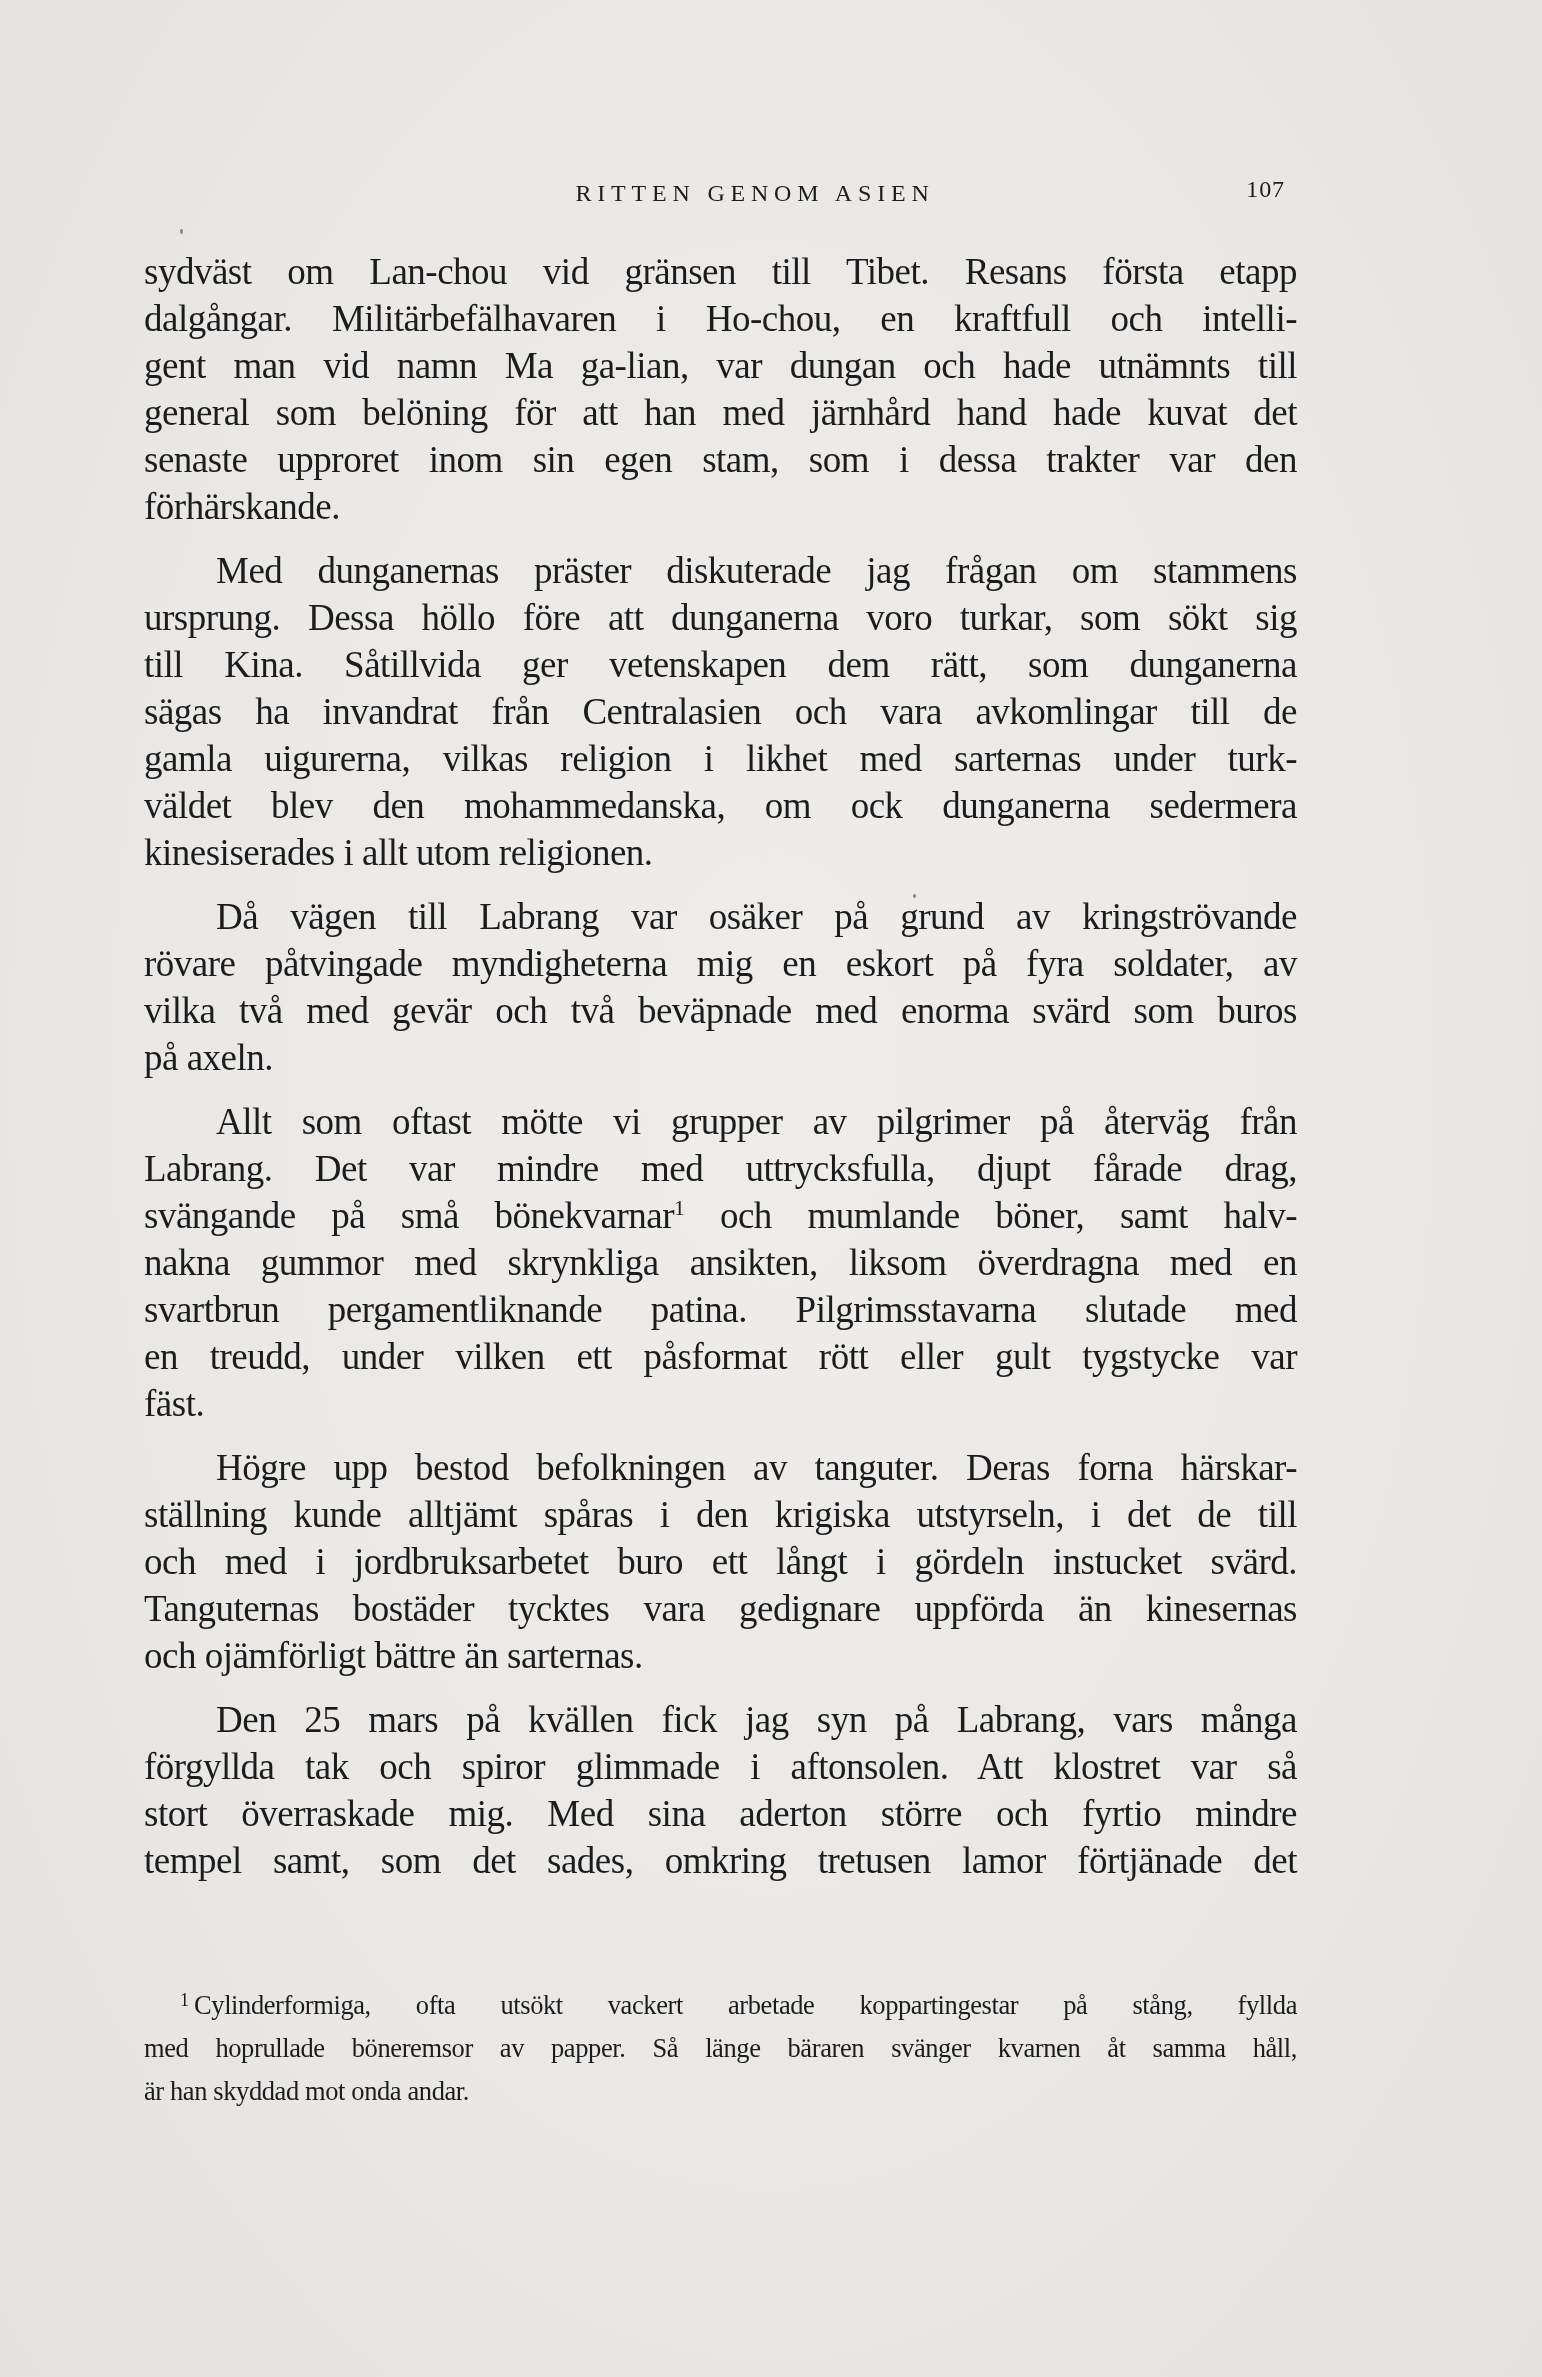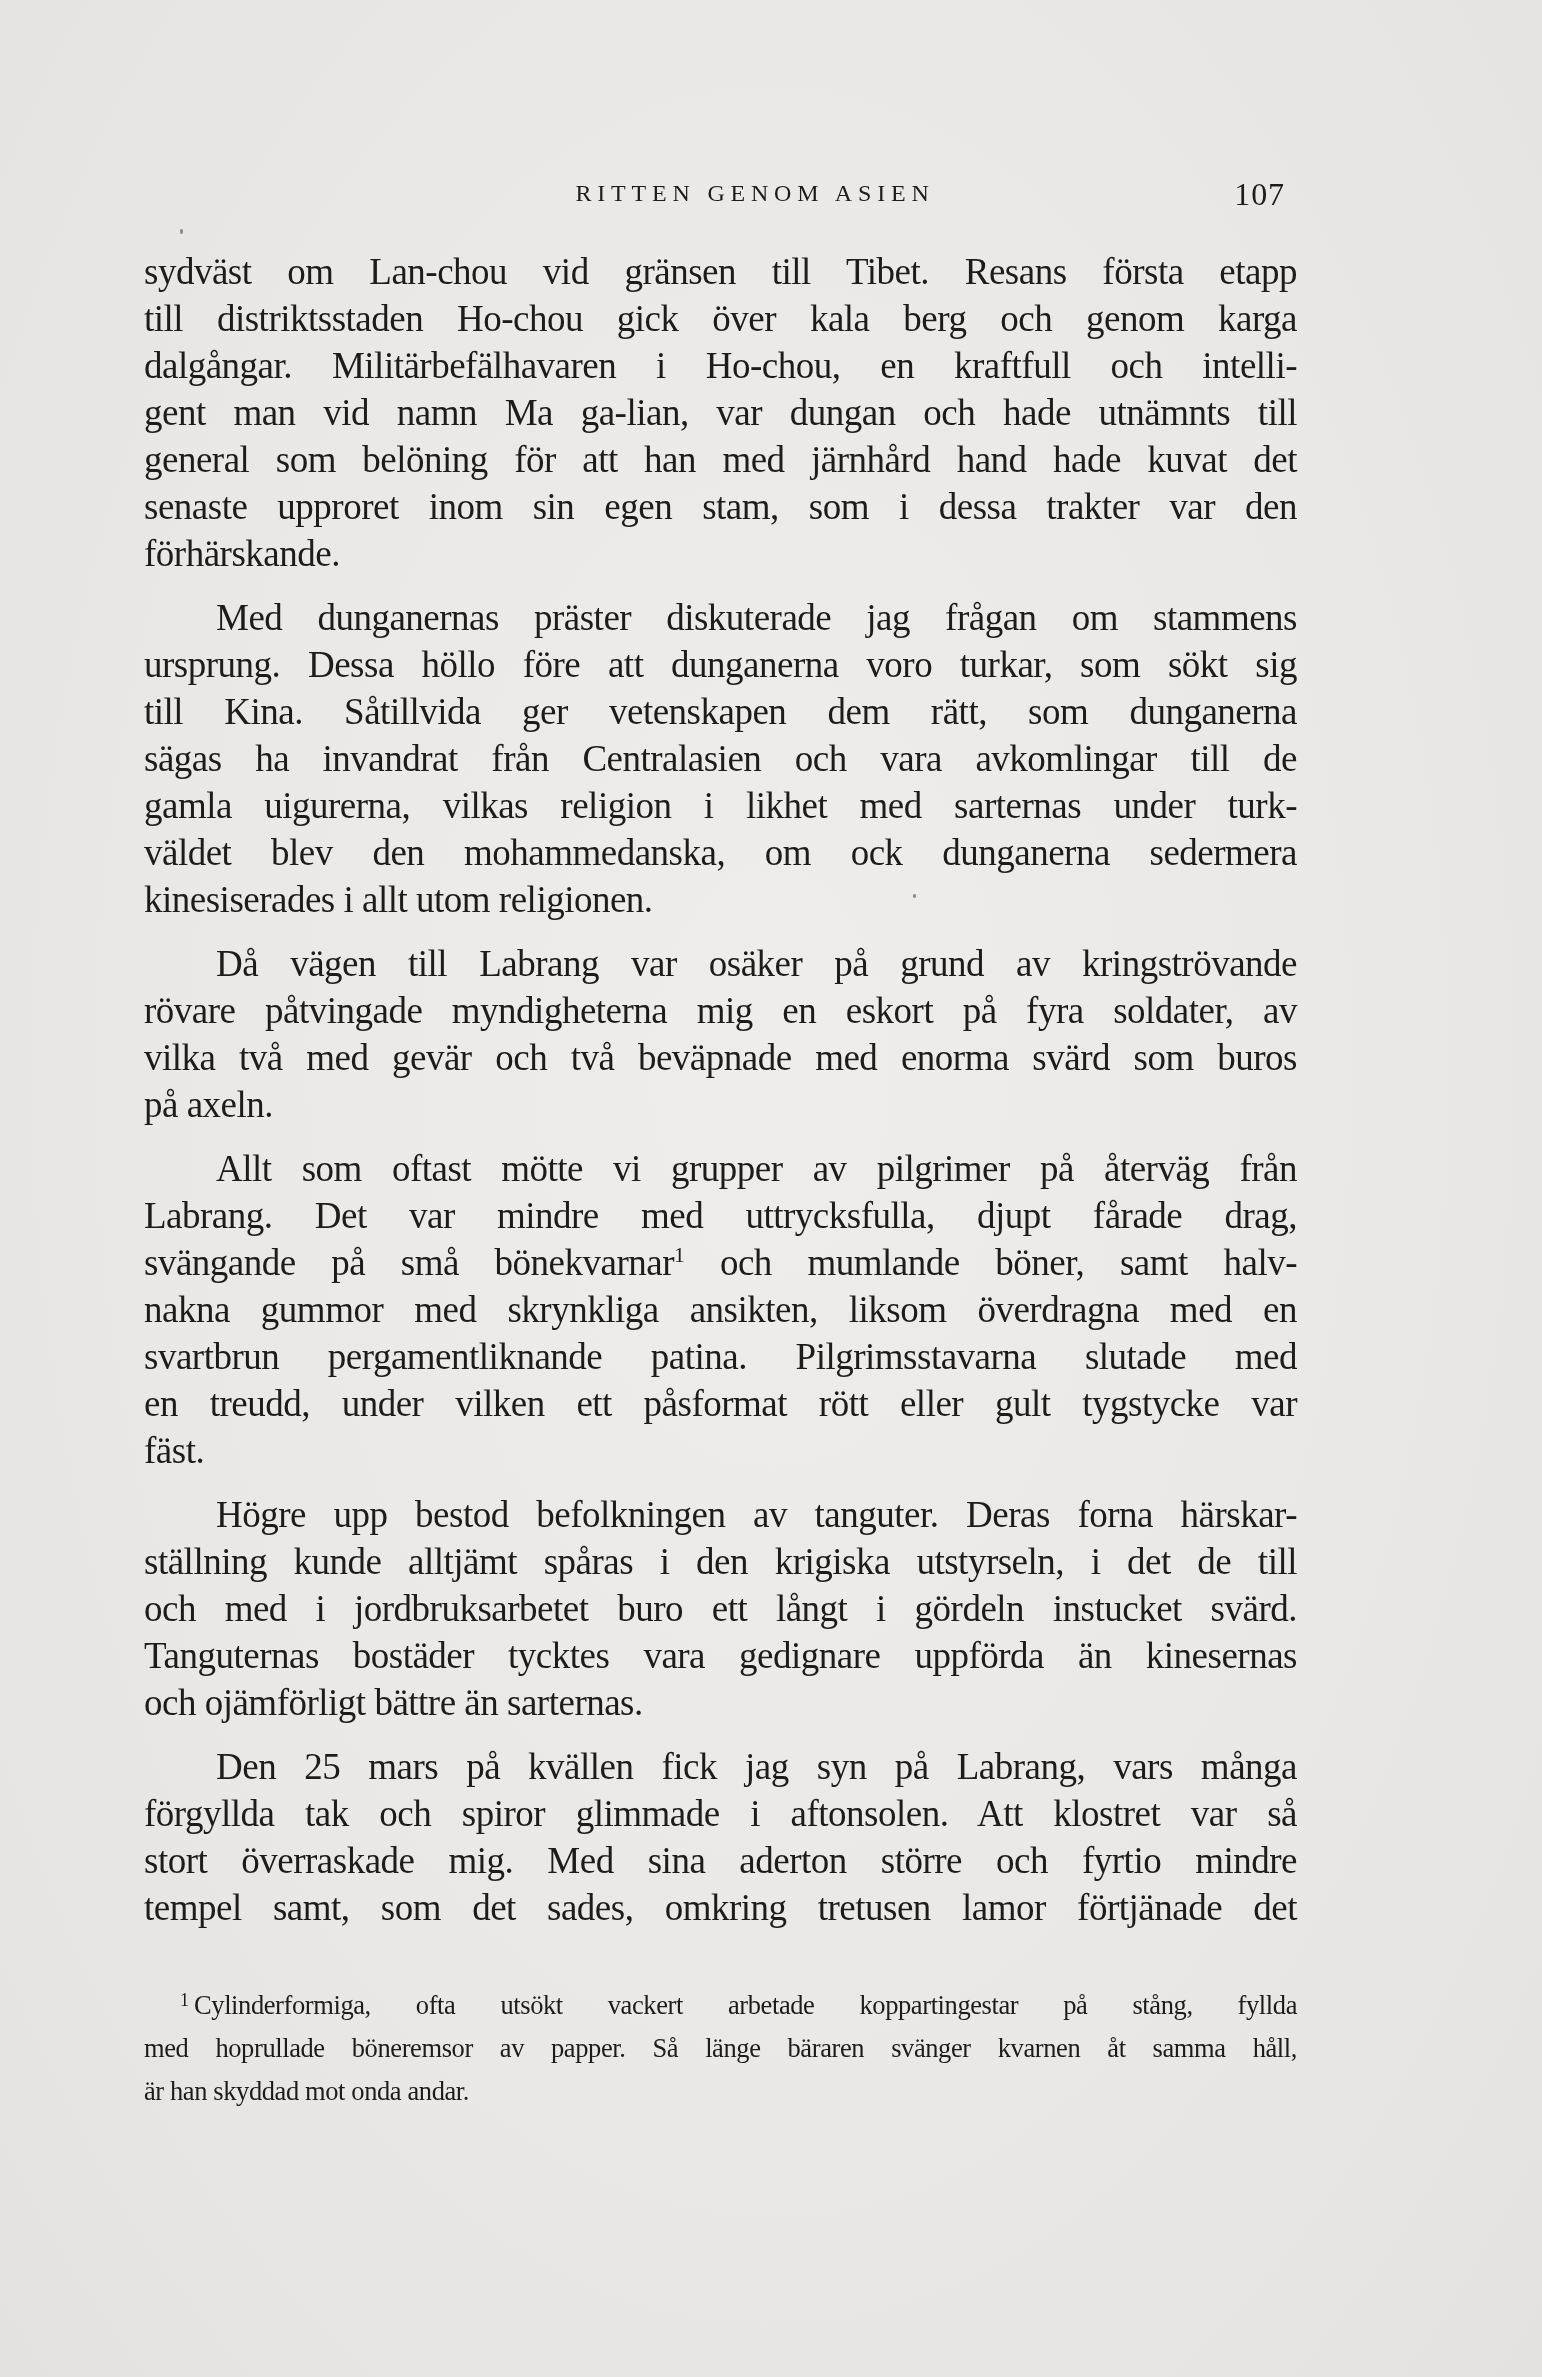--- a/index.html
+++ b/index.html
@@ -37,21 +37,21 @@
     font-size: 24px;
     letter-spacing: 5.8px;
     top: 1.8px;
     padding-left: 81px;
     box-sizing: border-box;
   }
   .page-number {
     position: absolute;
     right: 0;
     top: -1.8px;
-    font-size: 32px;
+    font-size: 24px;
     letter-spacing: 0.9px;
   }
   .body-text {
     position: absolute;
     left: 144px;
     top: 248px;
     width: 1153px;
     font-size: 37px;
     line-height: 47px;
     text-align: justify;
@@ -117,21 +117,20 @@
 
   <div class="running-head">
     <div class="running-title">RITTEN GENOM ASIEN</div>
     <div class="page-number">107</div>
   </div>
 
   <div class="body-text">
 
     <div>
       <span class="line">sydväst om Lan-chou vid gränsen till Tibet. Resans första etapp</span>
-      <span class="line">till distriktsstaden Ho-chou gick över kala berg och genom karga</span>
       <span class="line">dalgångar. Militärbefälhavaren i Ho-chou, en kraftfull och intelli-</span>
       <span class="line">gent man vid namn Ma ga-lian, var dungan och hade utnämnts till</span>
       <span class="line">general som belöning för att han med järnhård hand hade kuvat det</span>
       <span class="line">senaste upproret inom sin egen stam, som i dessa trakter var den</span>
       <span class="line last">förhärskande.</span>
     </div>
     <div class="para-gap"></div>
 
     <div>
       <span class="line indent">Med dunganernas präster diskuterade jag frågan om stammens</span>

